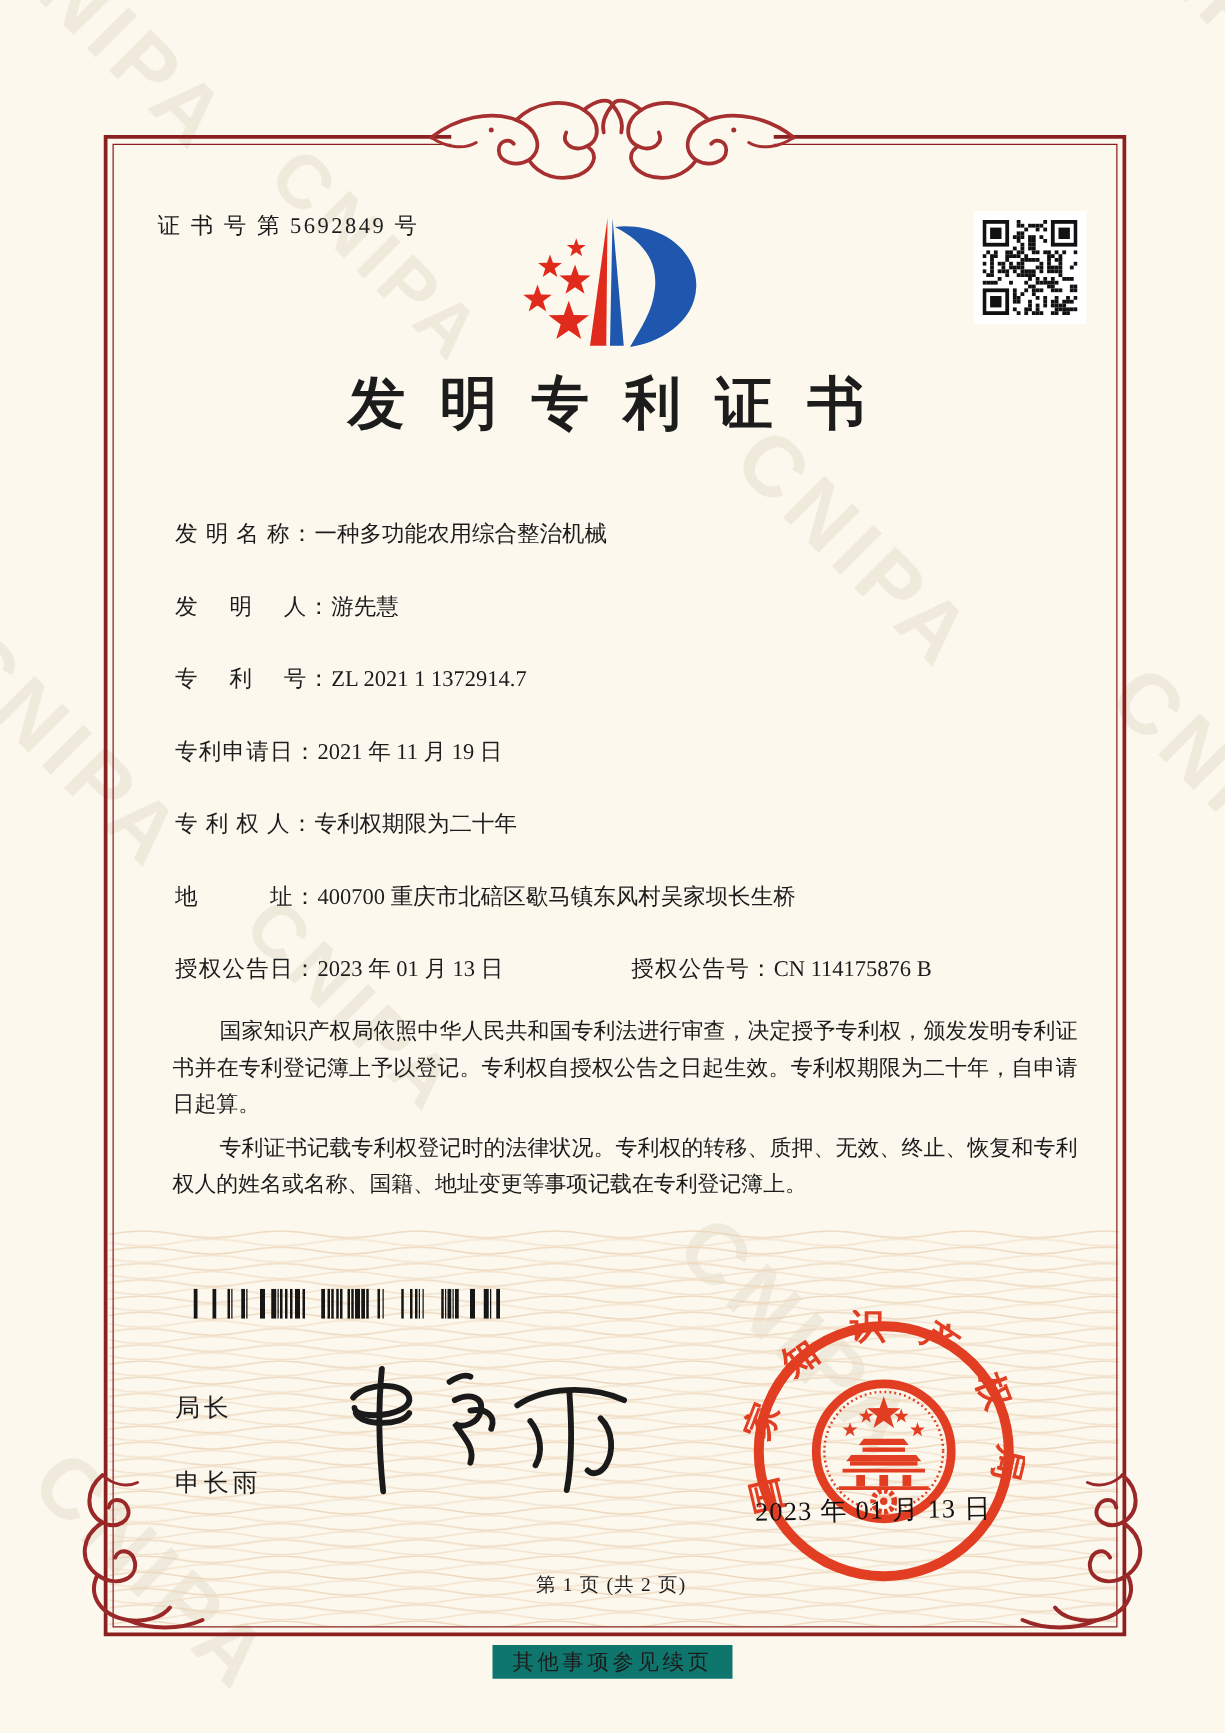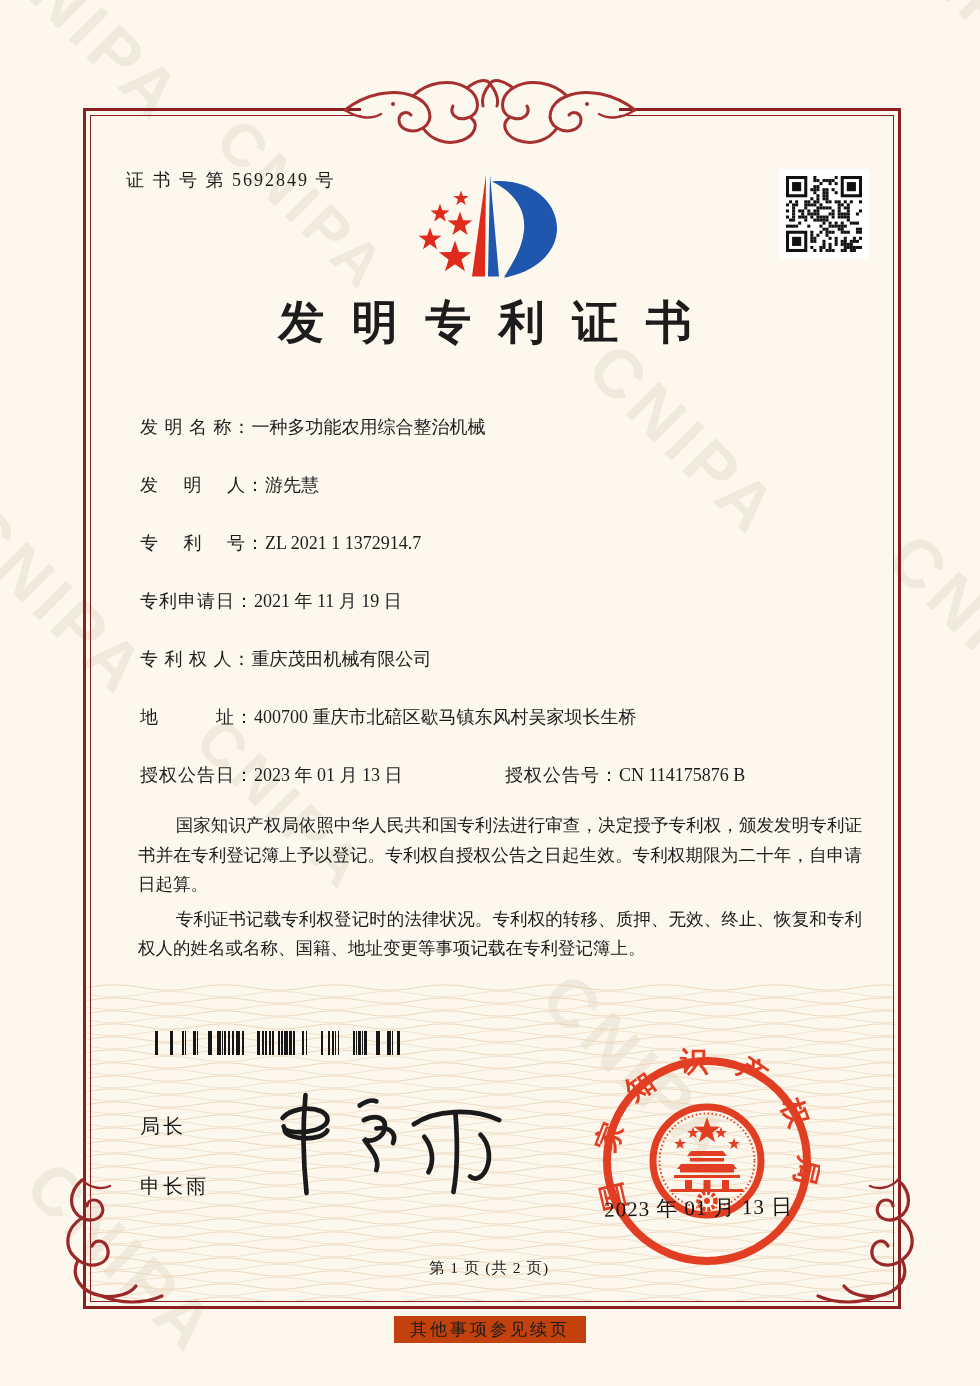--- a/index.html
+++ b/index.html
@@ -47,21 +47,21 @@
     font-family:"Liberation Sans","DejaVu Sans",sans-serif;letter-spacing:3px;}
   .sig-name{position:absolute;left:140px;top:1153px;font-size:20px;
     font-family:Liberation Sans, sans-serif;letter-spacing:3px;margin-top:20px;}
   .seal-date{
     position:absolute;left:604px;top:1194px;font-size:21px;letter-spacing:1px;
     color:#111;z-index:6;transform:rotate(-1deg);white-space:nowrap;
   }
   .page-info{position:absolute;left:83px;top:1258px;width:812px;text-align:center;
     font-size:15.5px;letter-spacing:1px;z-index:5;}
   .cont-note{position:absolute;left:0;top:1318px;width:980px;text-align:center;font-size:17px;z-index:5;}
-  .cont-note span{background:#c2410c;padding:4px 16px;letter-spacing:3px;}
+  .cont-note span{background:#0f766e;padding:4px 16px;letter-spacing:3px;}
   svg{display:block;}
 </style>
 </head>
 <body>
 
 <svg width="0" height="0" style="position:absolute" aria-hidden="true">
   <defs>
     <path id="star" d="M0,-10 L2.35,-3.24 L9.51,-3.09 L3.80,1.24 L5.88,8.09 L0,4 L-5.88,8.09 L-3.80,1.24 L-9.51,-3.09 L-2.35,-3.24 Z"></path>
     <g id="orn-half" fill="none" stroke="#a63030" stroke-width="3" stroke-linecap="round">
       <path d="M10,40 C30,24 58,18 78,26 C96,33 100,50 88,58 C78,64 64,60 64,50 C64,43 72,40 76,45"></path>
@@ -352,21 +352,21 @@
   <div class="field-row" style="top:473px">
     <span class="lab">发　 明　 人：</span><span>游先慧</span>
   </div>
   <div class="field-row" style="top:531px">
     <span class="lab">专　 利　 号：</span><span>ZL 2021 1 1372914.7</span>
   </div>
   <div class="field-row" style="top:589px">
     <span class="lab">专利申请日：</span><span>2021 年 11 月 19 日</span>
   </div>
   <div class="field-row" style="top:647px">
-    <span class="lab">专 利 权 人：</span><span>重庆茂田机械有限公司</span>
+    <span class="lab">专 利 权 人：</span><span>专利权期限为二十年</span>
   </div>
   <div class="field-row" style="top:705px">
     <span class="lab">地　　　址：</span><span>400700 重庆市北碚区歇马镇东风村吴家坝长生桥</span>
   </div>
   <div class="field-row" style="top:763px">
     <span class="lab">授权公告日：</span><span>2023 年 01 月 13 日</span>
   </div>
   <div class="field-row" style="top:763px;left:505px">
     <span class="lab">授权公告号：</span><span>CN 114175876 B</span>
   </div>

